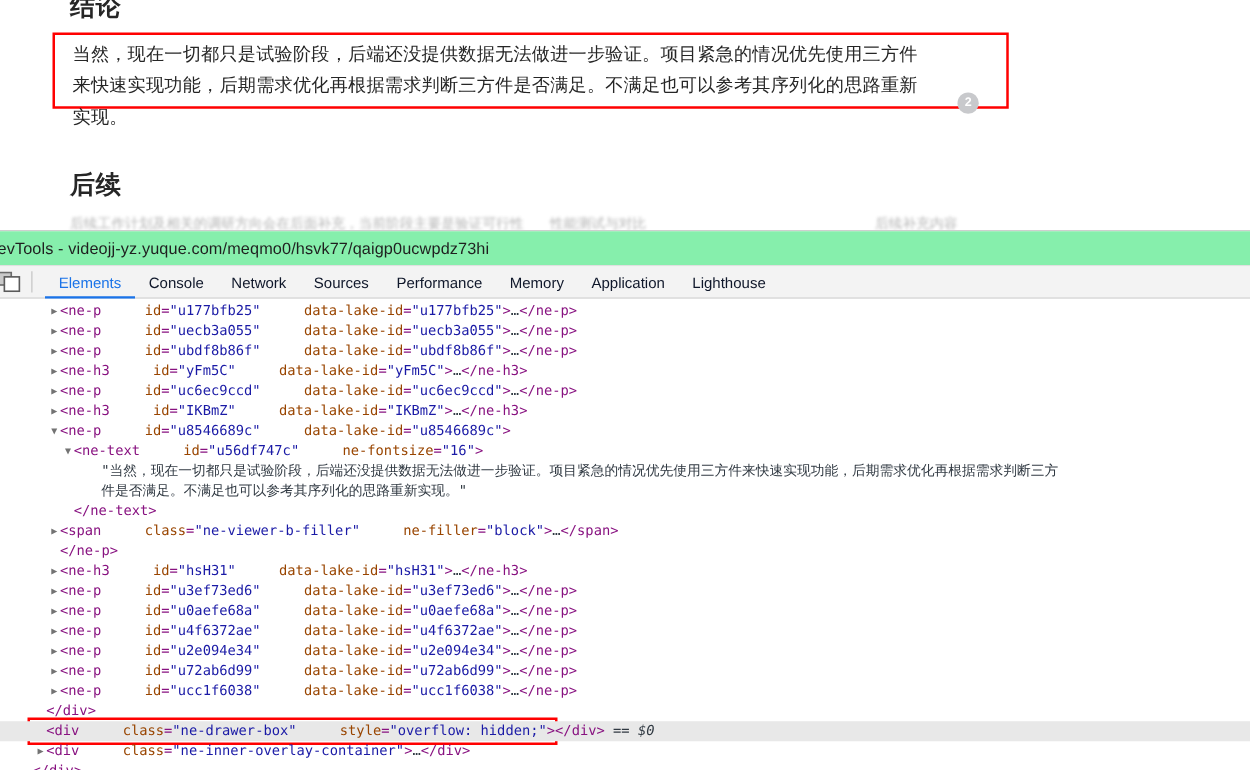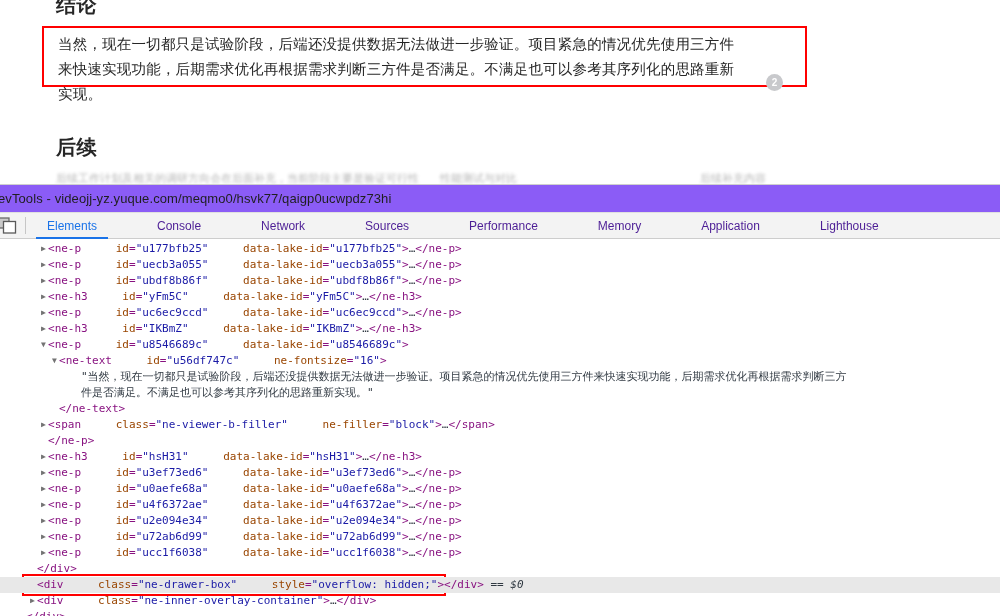--- a/index.html
+++ b/index.html
@@ -88,21 +88,21 @@
     position: absolute;
     left: 0; top: 184px;
     width: 1000px; height: 432px;
     background: #ffffff;
     border-top: 1px solid #cfcfcf;
   }
 
   .dt-titlebar {
     position: relative;
     height: 28px;
-    background: #8b5cf6;
+    background: #86efac;
     border-bottom: 1px solid #e0e0e0;
   }
   .dt-title-text {
     position: absolute;
     left: -2px; top: 6px;
     font-size: 13px;
     color: #1f1f1f;
     white-space: nowrap;
     letter-spacing: 0.1px;
   }
@@ -123,26 +123,25 @@
     left: 25px; top: 4px;
     width: 1px; height: 17px;
     background: #c6c6c6;
   }
   .dt-tabs {
     position: absolute;
     left: 36px; top: 0;
     height: 26px;
     display: flex;
     align-items: stretch;
-    gap: 38px;
   }
   .dt-tab {
     padding: 0 11px;
     font-size: 12px;
-    color: #4c1d95;
+    color: #0f172a;
     display: flex;
     align-items: center;
     white-space: nowrap;
     cursor: default;
   }
   .dt-tab.active {
     color: #1a73e8;
     box-shadow: inset 0 -2px 0 #1a73e8;
   }
 

